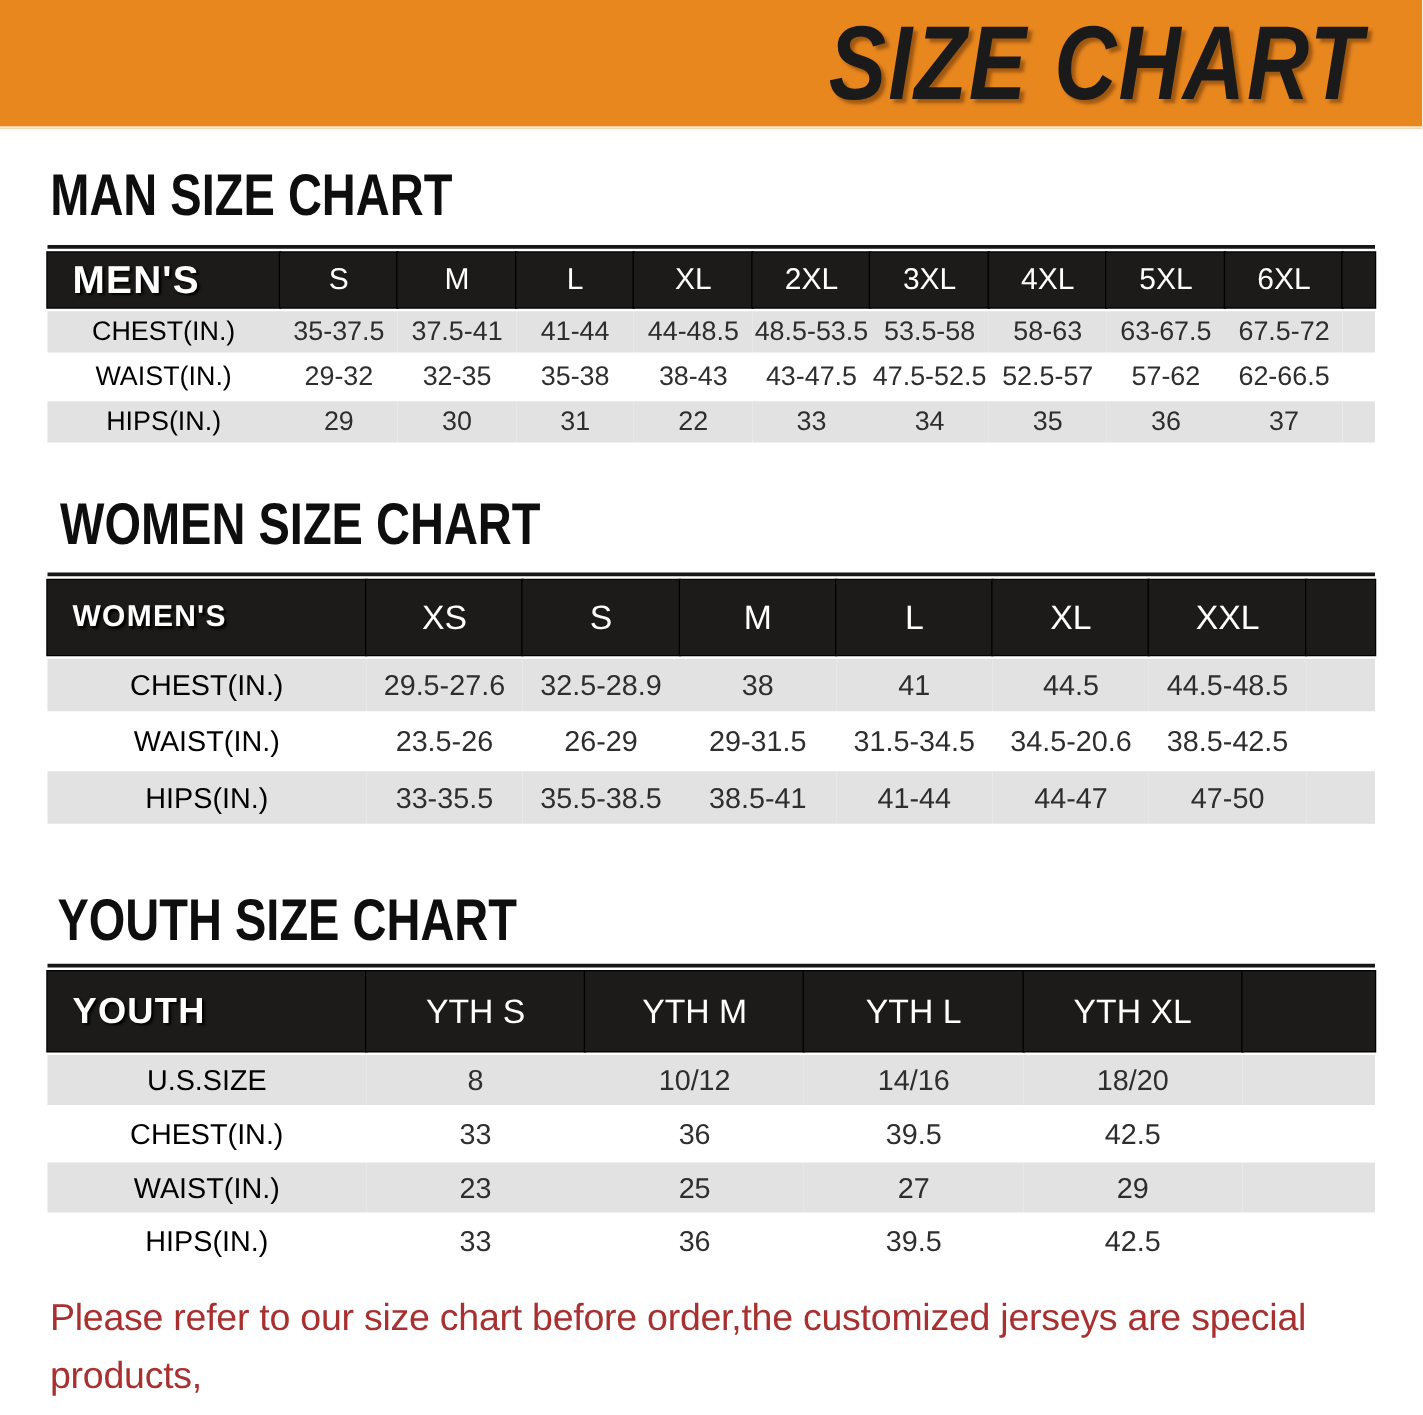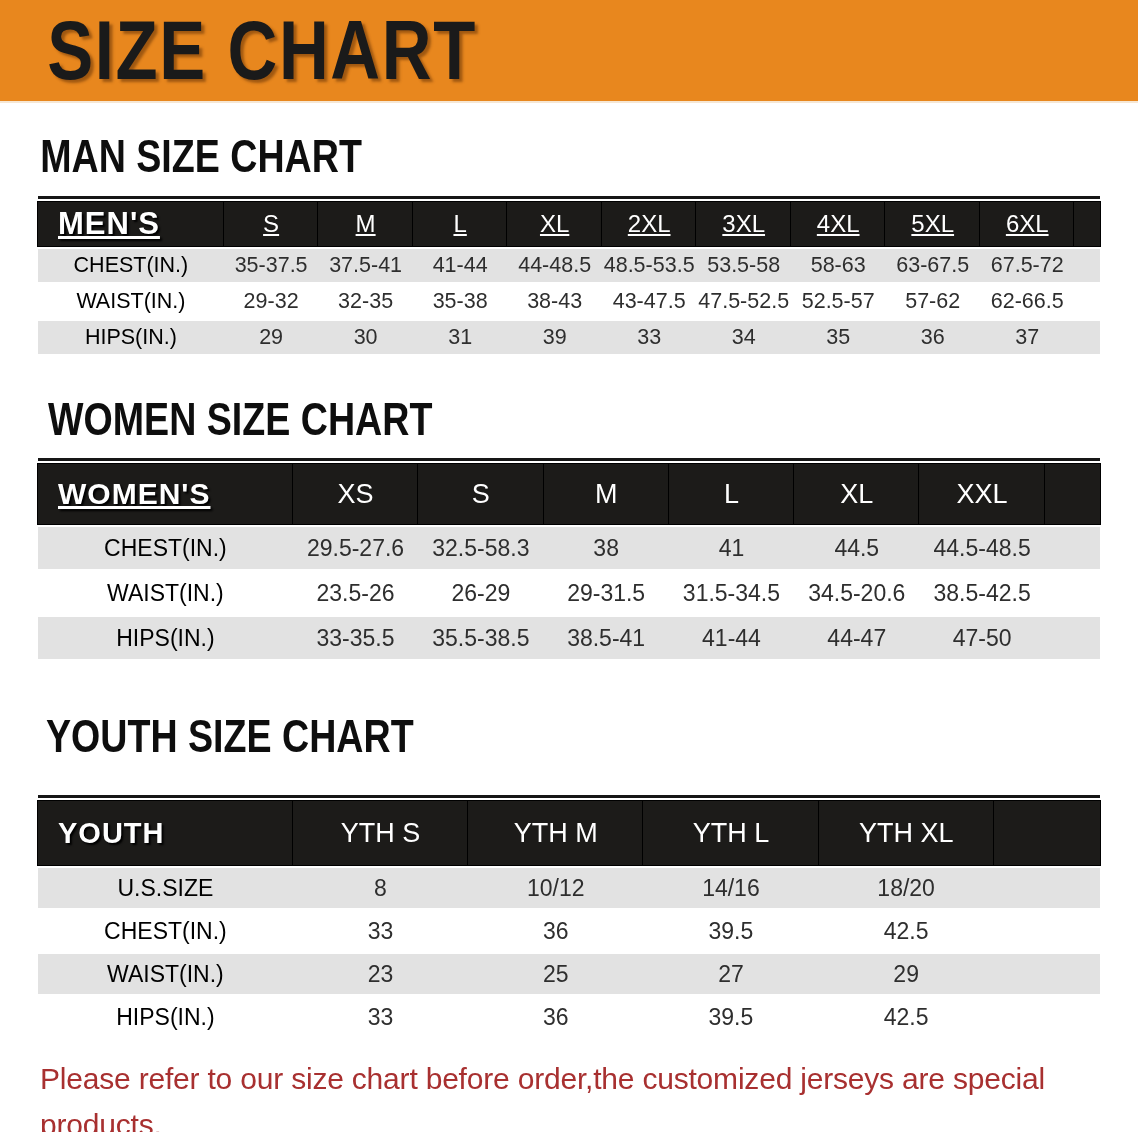--- a/index.html
+++ b/index.html
@@ -7,22 +7,23 @@
     position:relative;
     width:1138px;height:1132px;
     overflow:hidden;
     background:#ffffff;
     font-family:"Liberation Sans", sans-serif;
   }
   
   .banner{
     height:101px;
     background:#E8871E;
-    display:flex;align-items:center;justify-content:flex-start;
+    display:flex;align-items:center;justify-content:flex-end;
     border-bottom:2px solid #f6e7d4;
+    font-style:italic;
   }
   .banner-title{
     display:inline-block;
     font-size:84px;
     font-weight:900;
     letter-spacing:2px;
     color:#1a1a1a;
     transform:scaleX(0.82);
     transform-origin:center;
     text-shadow:4px 3px 3px rgba(70,30,0,0.45);
@@ -38,49 +39,49 @@
     font-size:47px;
     font-weight:800;
     color:#0e0e0e;
     letter-spacing:0px;
     transform:scaleX(0.80);
     transform-origin:center;
     white-space:nowrap;
   }
   .sec0 .section-heading{margin:25px 0 13px;}
   .sec1 .section-heading{margin:34px 0 12px;}
-  .sec2 .section-heading{margin:46px 0 32px;}
+  .sec2 .section-heading{margin:46px 0 8px;}
   
   .tbl-wrap{margin:0 38px;}
   .rule{height:3px;background:#161616;}
   table.size-table{
     width:100%;
     table-layout:fixed;
     border-collapse:separate;
     border-spacing:0 3px;
   }
   tr.bar th{
     background:#1c1b19;
     color:#ffffff;
     font-weight:500;
     vertical-align:middle;
     box-shadow:0 0 0 1px #000;
   }
-  .sec0 tr.bar th{height:42px;font-size:24px;text-decoration:underline;}
+  .sec0 tr.bar th{height:42px;font-size:24px;}
   .sec1 tr.bar th{height:58px;font-size:27px;}
   .sec2 tr.bar th{height:62px;font-size:27px;}
   tr.bar th.bar-label{
     text-align:left;
     padding-left:20px;
     font-weight:800;
     letter-spacing:1px;
     text-shadow:2px 2px 2px #000;
   }
   .sec0 tr.bar th.bar-label{font-size:31px;}
-  .sec1 tr.bar th.bar-label{font-size:30px;text-decoration:underline;}
+  .sec1 tr.bar th.bar-label{font-size:24px;}
   .sec2 tr.bar th.bar-label{font-size:29px;}
   tr.bar th.filler{background:#1c1b19;}
   tr.row td{
     text-align:center;
     vertical-align:middle;
     color:#2e2e2e;
     background:#ffffff;
   }
   tr.row.gray td{background:#e2e2e2;}
   .sec0 tr.row td{height:31px;font-size:21.5px;}
@@ -164,21 +165,21 @@
                 <td>52.5-57</td>
                 <td>57-62</td>
                 <td>62-66.5</td>
                 <td></td>
               </tr>
               <tr class="row gray">
                 <td class="row-label">HIPS(IN.)</td>
                 <td>29</td>
                 <td>30</td>
                 <td>31</td>
-                <td>39</td>
+                <td>22</td>
                 <td>33</td>
                 <td>34</td>
                 <td>35</td>
                 <td>36</td>
                 <td>37</td>
                 <td></td>
               </tr>
             </tbody>
           </table>
         </div>
@@ -207,21 +208,21 @@
                 <th>L</th>
                 <th>XL</th>
                 <th>XXL</th>
                 <th class="filler"></th>
               </tr>
             </thead>
             <tbody>
               <tr class="row gray">
                 <td class="row-label">CHEST(IN.)</td>
                 <td>29.5-27.6</td>
-                <td>32.5-58.3</td>
+                <td>32.5-28.9</td>
                 <td>38</td>
                 <td>41</td>
                 <td>44.5</td>
                 <td>44.5-48.5</td>
                 <td></td>
               </tr>
               <tr class="row">
                 <td class="row-label">WAIST(IN.)</td>
                 <td>23.5-26</td>
                 <td>26-29</td>

